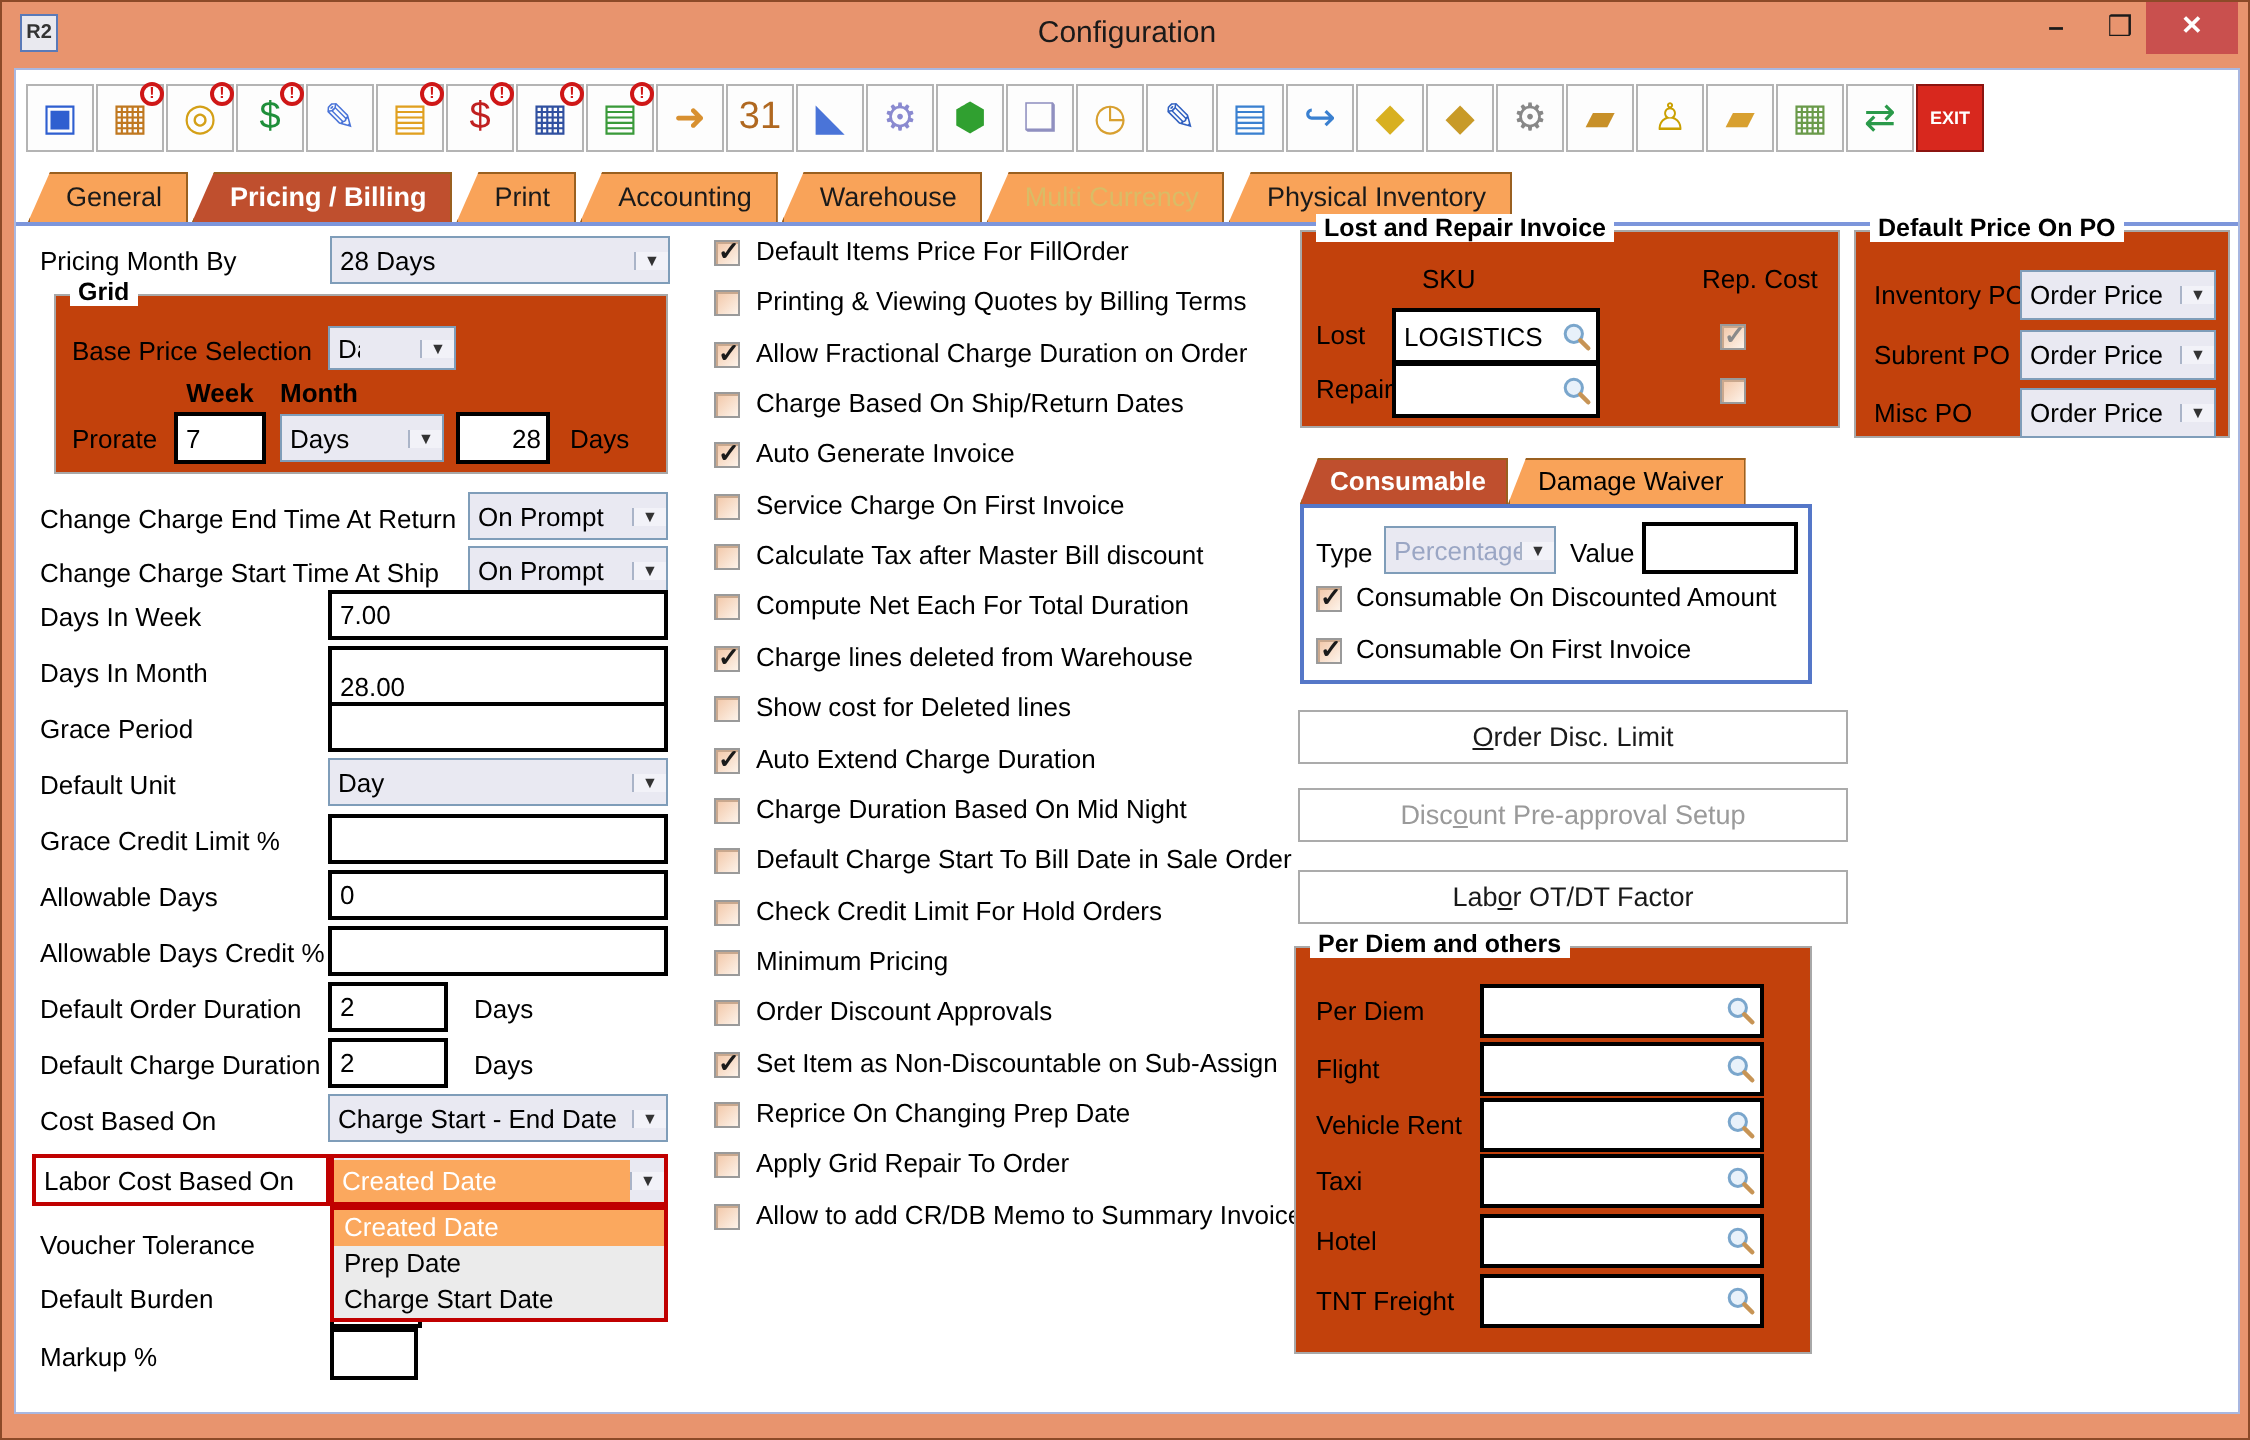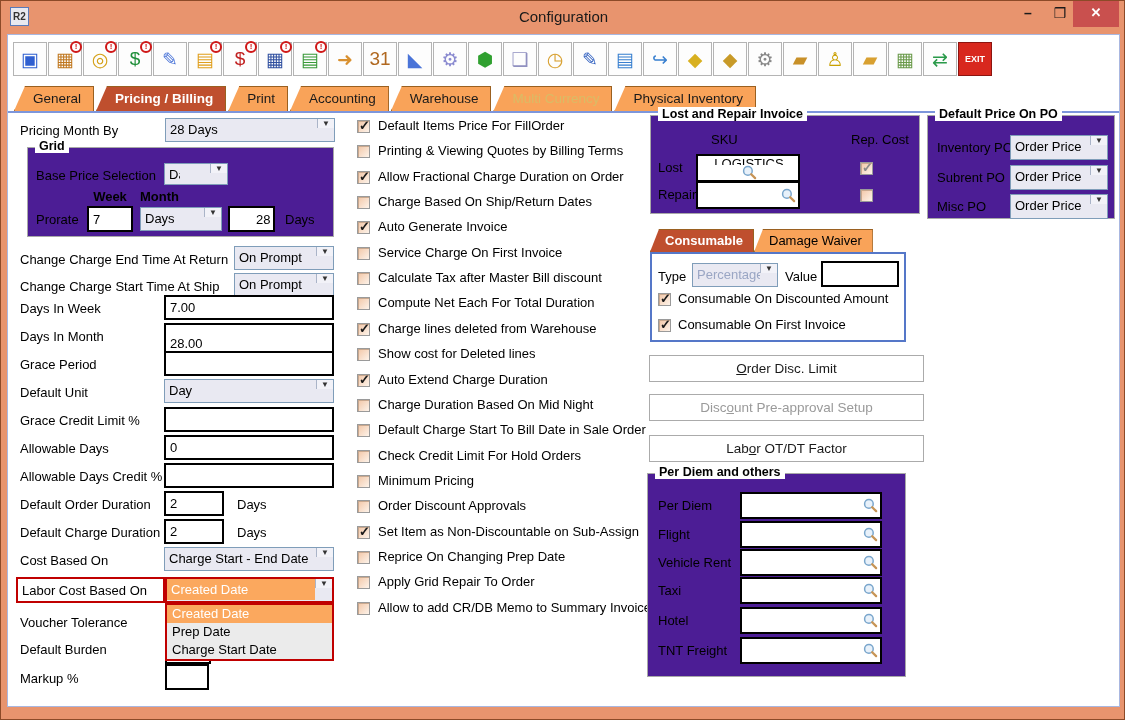--- a/index.html
+++ b/index.html
@@ -29,30 +29,30 @@
   .tab { display:inline-block; height:25px; margin-right:2px; padding:4px 12px 0 18px; background:#F9A359; border:1px solid #9a6020; border-bottom:none; clip-path:polygon(11px 0,100% 0,100% 100%,0 100%); font-size:13.5px; color:#1a1a1a; }
   .tab.active { background:#BF4F2E; color:#fff; font-weight:bold; }
   .tab.disabled { color:#D9BC66; }
   .tab-underline { position:absolute; left:0; top:76px; width:1111px; height:2px; background:#7D96DB; }
 
   
   .abs { position:absolute; }
   .lbl { position:absolute; font-size:13px; color:#000; white-space:nowrap; }
   .bold { font-weight:bold; }
   .tinput { position:absolute; border:2px solid #000; background:#fff; font-size:13px; padding:2px 4px; color:#000; display:flex; align-items:center; }
-  .combo { position:absolute; height:24px; border:1px solid #7f9db9; background:#e9e9f2; display:flex; align-items:flex-start; font-size:13px; color:#000; }
+  .combo { position:absolute; height:24px; border:1px solid #7f9db9; background:#e9e9f2; display:flex; align-items:center; font-size:13px; color:#000; }
   .combo-val { flex:1; padding:3px 4px; overflow:hidden; white-space:nowrap; }
   .combo-arrow { width:17px; background:#f2f2f8; border-left:1px solid #aab4c8; display:flex; align-items:center; justify-content:center; font-size:8px; color:#333; }
   .combo.disabled .combo-val { color:#9aa6c4; }
   .combo.hl { border:2px solid #C00000; }
   .combo.hl .combo-val { background:#FBA85E; color:#fff; }
   .cb { position:absolute; width:13px; height:13px; background:linear-gradient(135deg,#f2c6a6,#fdf3ea); border:1px solid #9a9a9a; box-shadow:inset 1px 1px 0 #c9a88e; }
   .cb.checked::after { content:"\2713"; position:absolute; left:1px; top:-3px; font-size:13px; font-weight:bold; color:#1a1a1a; }
   .cb.dis.checked::after { color:#8a8a8a; }
-  .group { position:absolute; border:1px solid #a8a8a8; background:#4c1d95; }
+  .group { position:absolute; border:1px solid #a8a8a8; background:#c2410c; }
   .group > .legend { position:absolute; top:-9px; left:7px; background:#fff; padding:0 4px; font-size:12.5px; font-weight:bold; white-space:nowrap; }
   .redbox { position:absolute; border:2px solid #C00000; background:#fff; display:flex; align-items:center; padding-left:4px; font-size:13px; }
   .ddlist { position:absolute; border:2px solid #C00000; background:#ebebeb; z-index:9; }
   .dditem { height:18px; line-height:18px; font-size:13px; padding-left:5px; color:#000; }
   .dditem.sel { background:#FBA85E; color:#fff; }
   .lookup { position:absolute; border:2px solid #000; background:#fff; display:flex; align-items:center; font-size:13px; padding:0 2px 0 4px; }
   .lookup .fill { flex:1; overflow:hidden; white-space:nowrap; }
   .pushbtn { position:absolute; left:641px; width:275px; height:27px; background:#fff; border:1px solid #ababab; font-size:13.5px; color:#1a1a1a; text-align:center; line-height:25px; }
   .pushbtn.disabled { color:#9a9a9a; }
   .ctab { position:absolute; height:23px; padding:3px 10px 0 14px; clip-path:polygon(9px 0,100% 0,100% 100%,0 100%); border:1px solid #9a6020; border-bottom:none; background:#F9A359; font-size:13px; }
@@ -323,21 +323,21 @@
     <div class="tinput" style="left:813px; top:226px; width:78px; height:26px;"></div>
     <div id="consume-cbs"></div>
 
     <div id="btn-col"></div>
 
     <div class="group" style="left:639px; top:438px; width:259px; height:204px;">
       <span class="legend">Per Diem and others</span>
     </div>
     <div id="perdiem-rows"></div>
   <div class="lbl" style="left: 650px; top: 125px;">Lost</div>
-      <div class="lookup" style="left: 688px; top: 119px; width: 104px; height: 28px; flex-direction: column;">
+      <div class="lookup" style="left: 688px; top: 119px; width: 104px; height: 28px;">
         <span class="fill">LOGISTICS</span>
   <svg width="15" height="15" viewBox="0 0 16 16">
     <circle cx="6.3" cy="6.3" r="4.6" fill="#e8f1fa" stroke="#7aa6cc" stroke-width="1.6"></circle>
     <line x1="9.8" y1="9.8" x2="14" y2="14" stroke="#c79455" stroke-width="2.4" stroke-linecap="round"></line>
   </svg>
 </div>
       <div class="cb checked dis" style="left: 852px; top: 127px;"></div>
       <div class="lbl" style="left: 650px; top: 152px;">Repair</div>
       <div class="lookup" style="left: 688px; top: 146px; width: 104px; height: 28px;">
         <span class="fill"></span>

